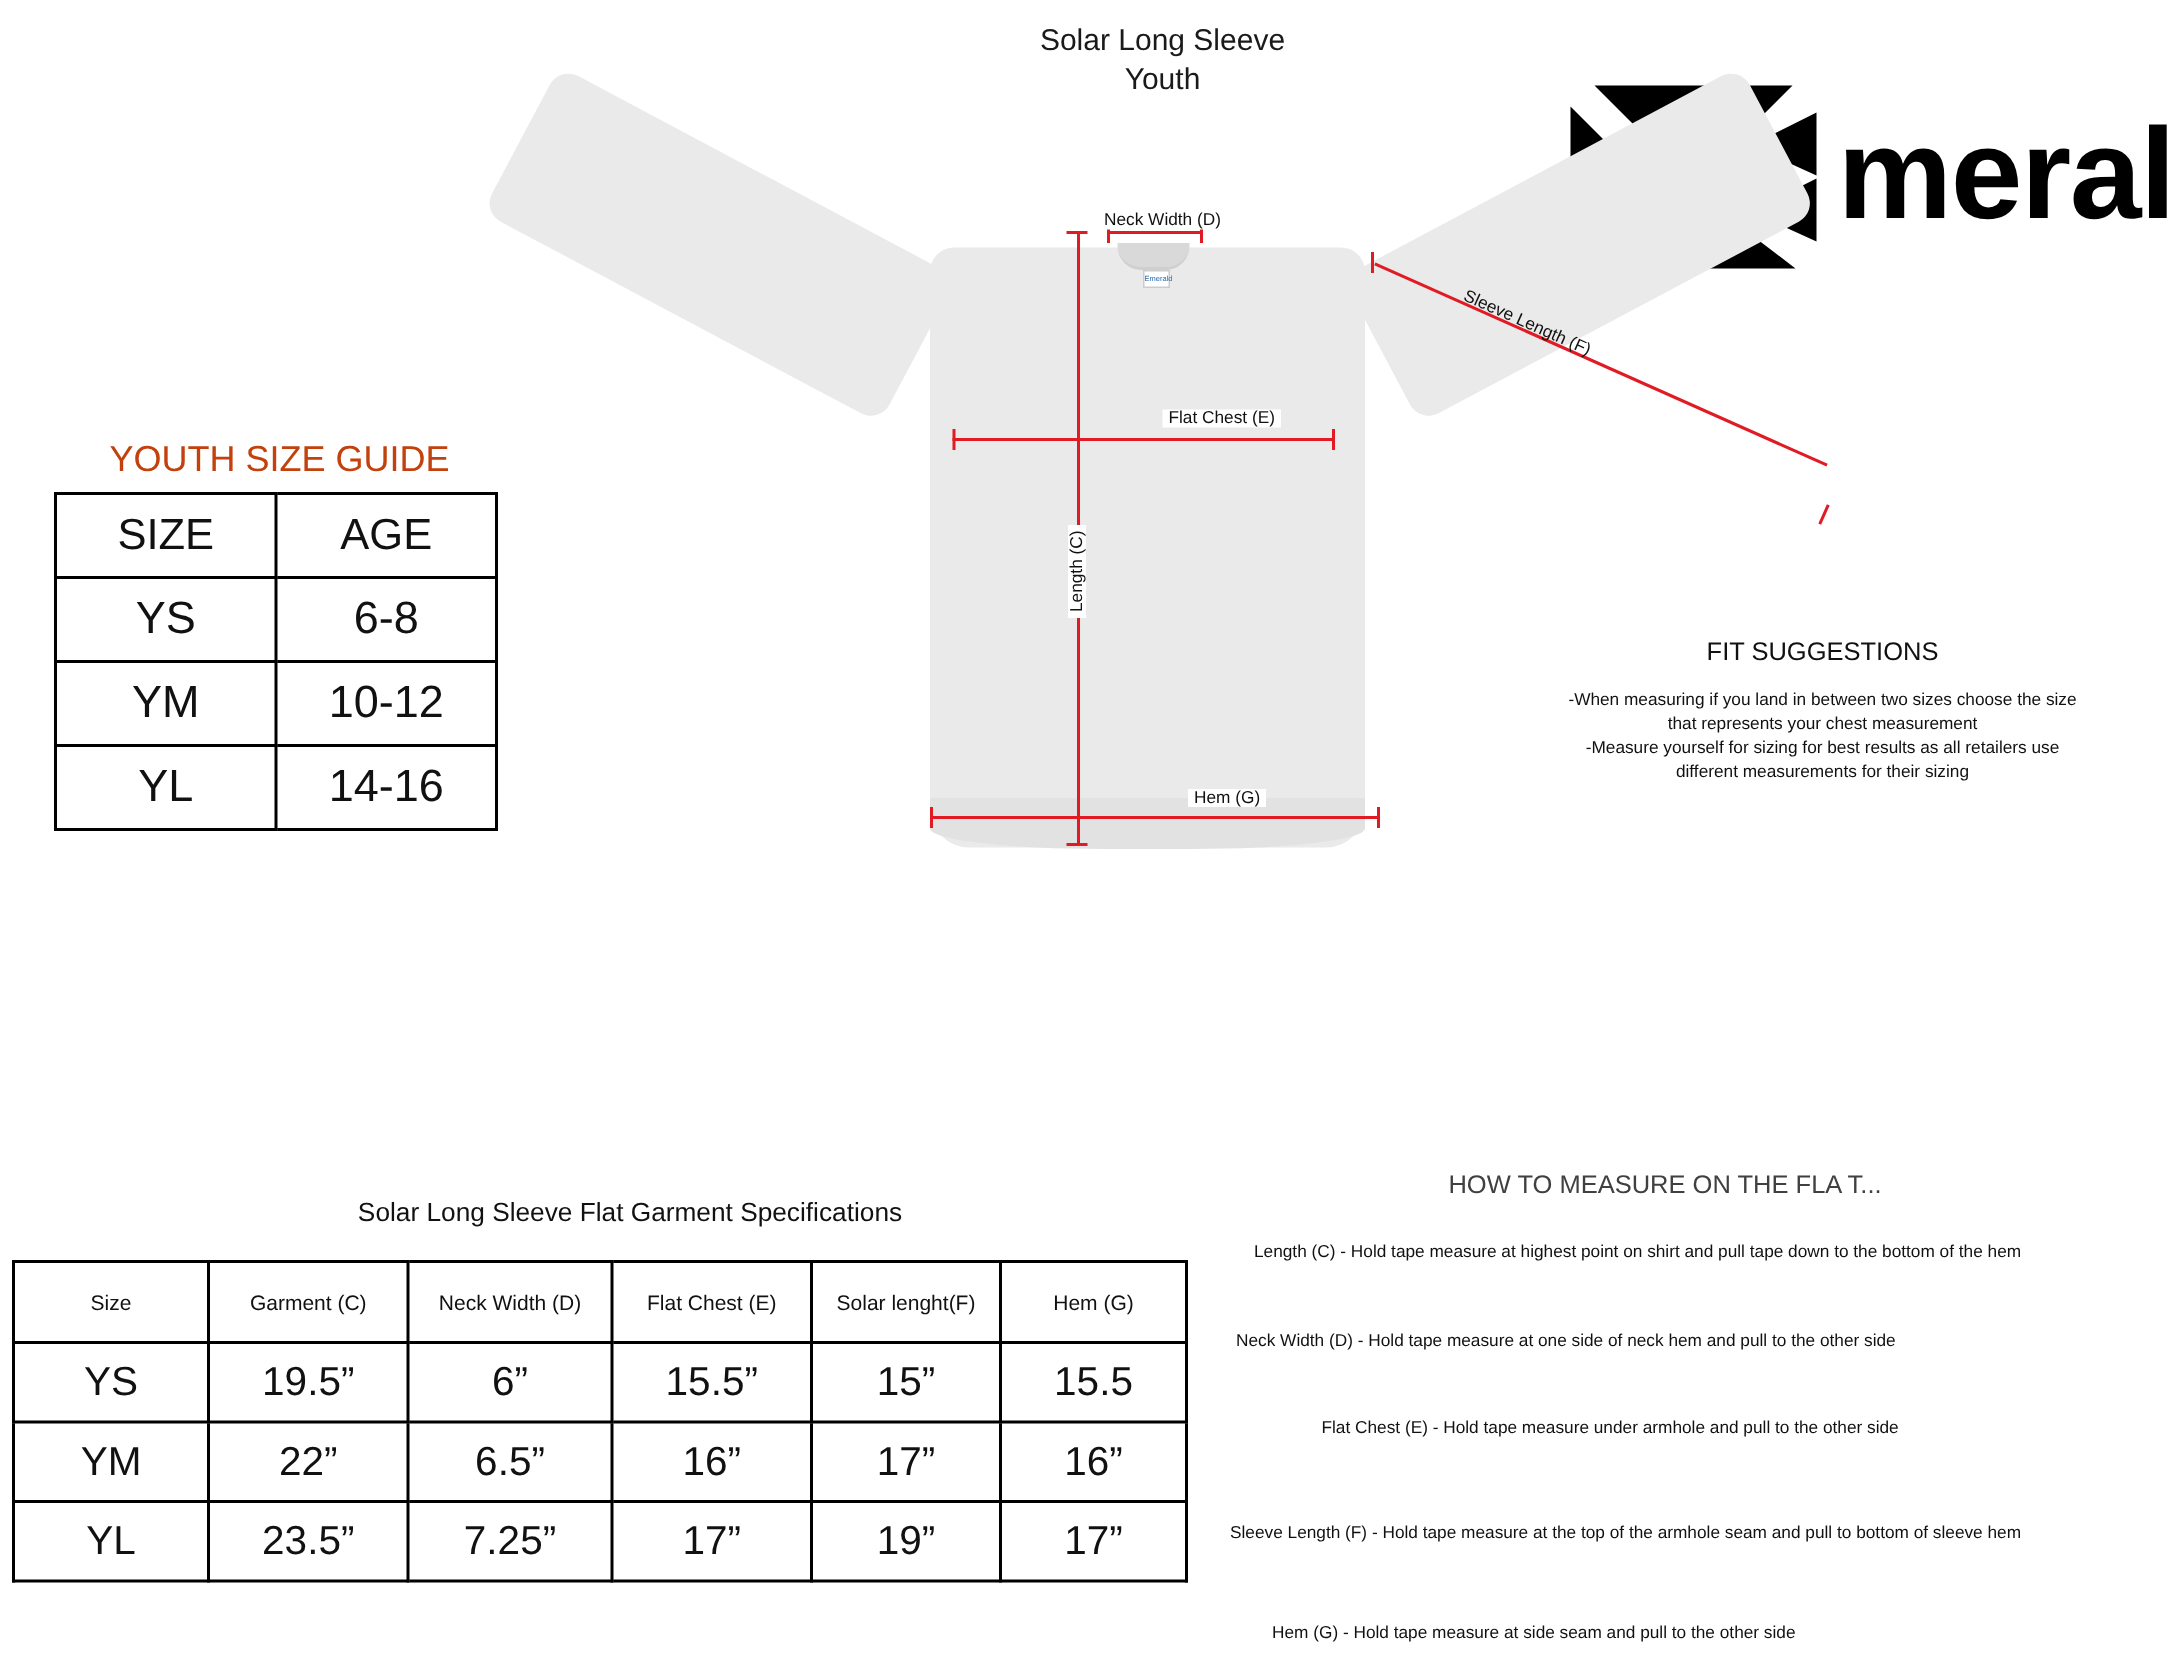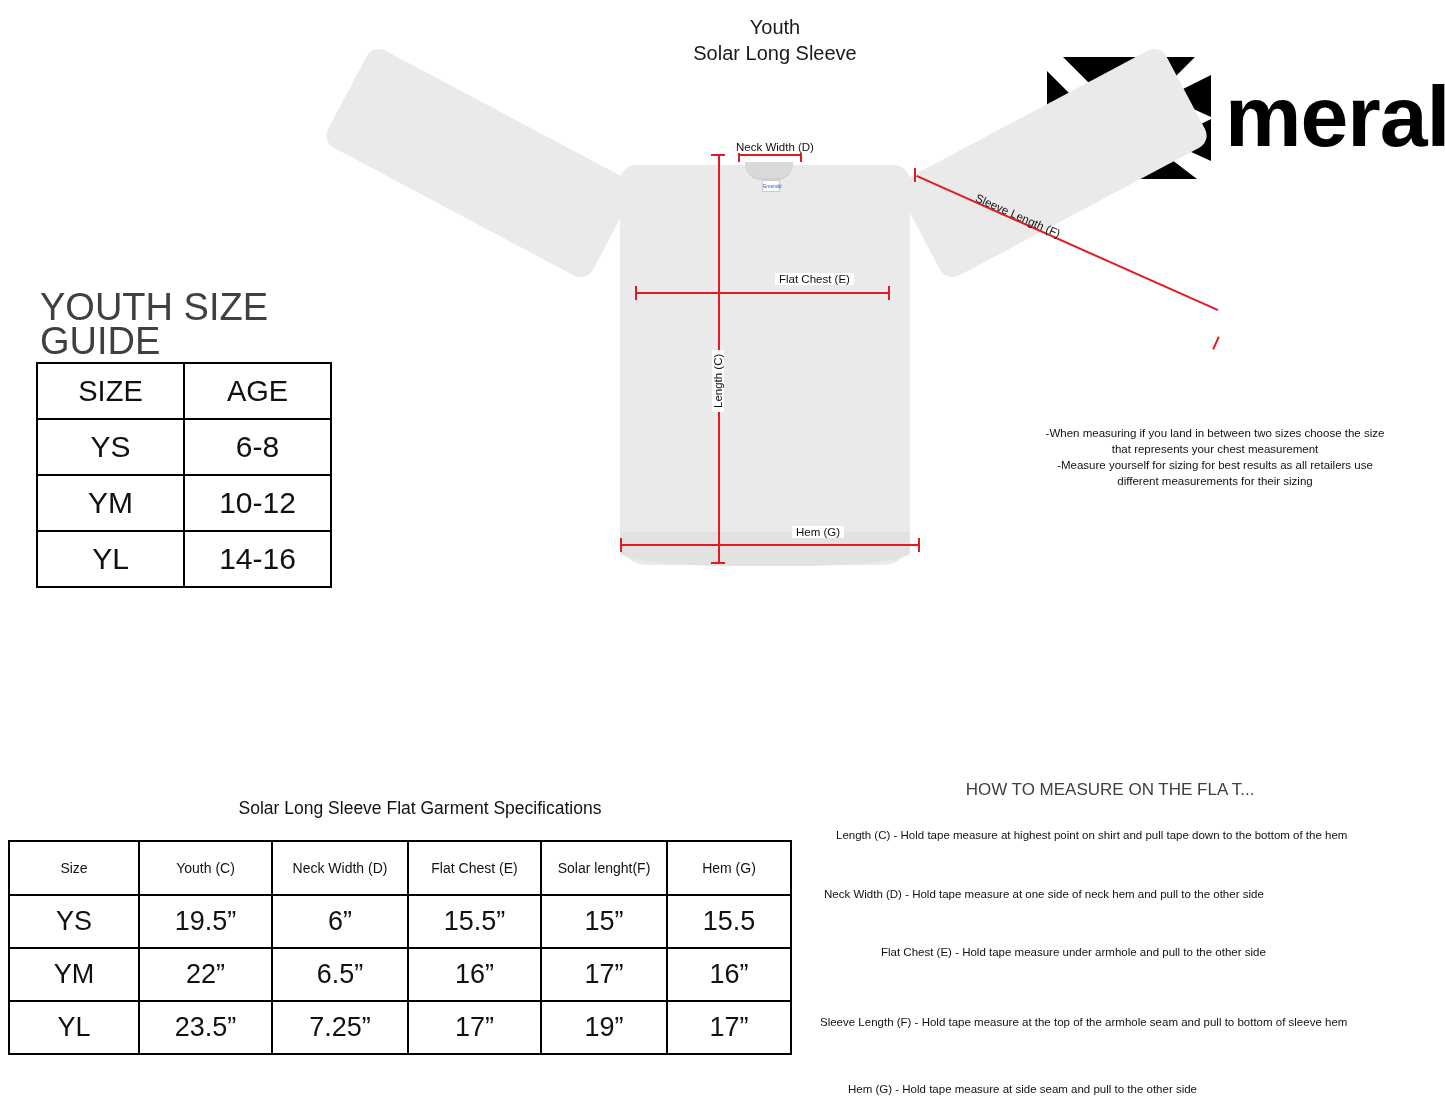--- a/index.html
+++ b/index.html
@@ -46,25 +46,26 @@
     color: #000;
   }
 
   
   #youth-size-guide {
     left: 36px;
     top: 290px;
     width: 296px;
   }
   #youth-size-guide .ysg-title {
-    font-size: 38px;
+    font-size: 24px;
     line-height: 34px;
     margin-bottom: 4px;
     padding-left: 4px;
-    color: #404040;
+    color: #c2410c;
+    margin-left: 33px;
   }
   table.grid {
     border-collapse: collapse;
   }
   #ysg-table {
     width: 296px;
     table-layout: fixed;
   }
   #ysg-table td {
     border: 2px solid #000;
@@ -242,22 +243,22 @@
     position: absolute;
     font-size: 11.5px;
     color: #111;
     white-space: nowrap;
   }
 </style>
 </head>
 <body>
 
 <div class="abs" id="doc-title">
+  <div>Solar Long Sleeve</div>
   <div>Youth</div>
-  <div>Solar Long Sleeve</div>
 </div>
 
 <div class="abs" id="brand-logo">
   <svg width="190" height="145" viewBox="0 0 190 145">
     <polygon points="28,12 160,12 128,44 60,44" fill="#000"></polygon>
     <polygon points="12,26 44,58 44,96 12,124" fill="#000"></polygon>
     <polygon points="58,50 118,50 100,68 100,86 118,104 58,104" fill="#000"></polygon>
     <polygon points="132,52 176,30 176,72" fill="#000"></polygon>
     <polygon points="132,100 176,78 176,120" fill="#000" transform="translate(0,-4)"></polygon>
     <polygon points="28,120 128,108 162,134 60,134" fill="#000"></polygon>
@@ -318,20 +319,21 @@
   <div class="cap v abs" style="left:598px; top:398px;"></div>
   <div class="mlabel abs" style="left:472px; top:386px;">Hem (G)</div>
 
   <div class="mline h abs" style="left:597px; top:35px; width:330px; transform: rotate(24deg); transform-origin: 0 0;"></div>
   <div class="cap v abs" style="left:594px; top:28px;"></div>
   <div class="cap v abs" style="left:895px; top:196px; transform: rotate(24deg);"></div>
   <div class="mlabel diag abs" style="left:655px; top:50px;">Sleeve Length (F)</div>
 </div>
 
 <div class="abs" id="fit-suggestions">
+  <div class="fs-title">FIT SUGGESTIONS</div>
   <div class="fs-text">-When measuring if you land in between two sizes choose the size</div>
   <div class="fs-text">that represents your chest measurement</div>
   <div class="fs-text">-Measure yourself for sizing for best results as all retailers use</div>
   <div class="fs-text">different measurements for their sizing</div>
 </div>
 
 <div class="abs" id="spec-title">Solar Long Sleeve Flat Garment Specifications</div>
 
 <div class="abs" id="spec-table-wrap">
   <table id="spec-table">
@@ -339,21 +341,21 @@
       <col style="width:130px">
       <col style="width:133px">
       <col style="width:136px">
       <col style="width:133px">
       <col style="width:126px">
       <col style="width:124px">
     </colgroup>
     <thead>
       <tr>
         <th>Size</th>
-        <th>Youth (C)</th>
+        <th>Garment (C)</th>
         <th>Neck Width (D)</th>
         <th>Flat Chest (E)</th>
         <th>Solar lenght(F)</th>
         <th>Hem (G)</th>
       </tr>
     </thead>
     <tbody>
       <tr>
         <td>YS</td>
         <td>19.5”</td>

